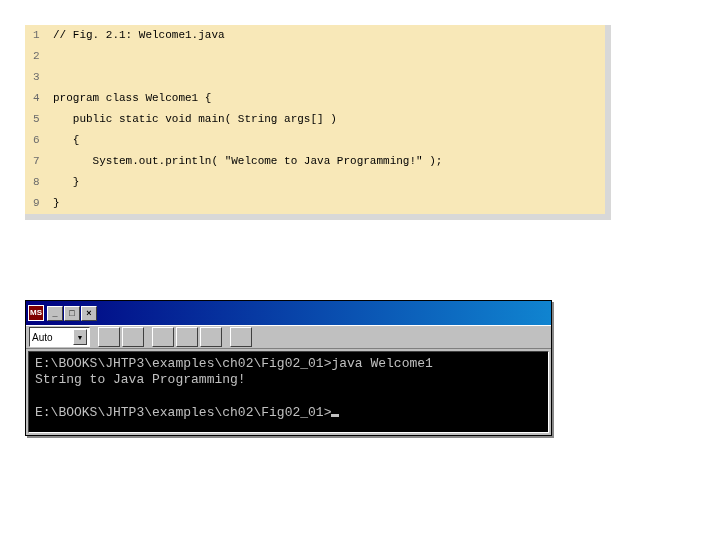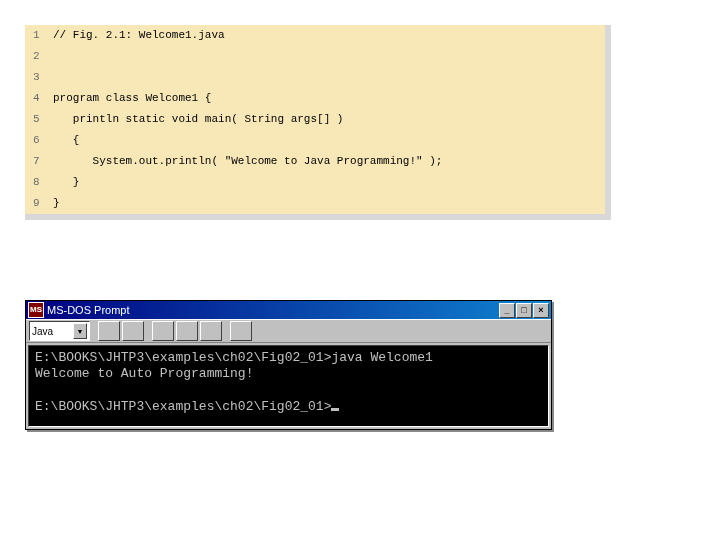--- a/index.html
+++ b/index.html
@@ -34,21 +34,21 @@
     color: #000;
   }
   .dos-window {
     margin: 80px 0 0 25px;
     width: 525px;
     background: #c0c0c0;
     border: 1px solid #000;
     box-shadow: 2px 2px 0 #888;
   }
   .title-bar {
-    height: 18px;
+    height: 24px;
     background: linear-gradient(to right, #000080, #1084d0);
     display: flex;
     align-items: center;
     color: #fff;
     font-family: Tahoma, sans-serif;
     font-size: 11px;
     padding: 0 2px;
   }
   .title-icon {
     width: 14px;
@@ -160,21 +160,21 @@
   <div class="code-row">
     <span class="ln">3</span>
     <span class="ct"></span>
   </div>
   <div class="code-row">
     <span class="ln">4</span>
     <span class="ct">program class Welcome1 {</span>
   </div>
   <div class="code-row">
     <span class="ln">5</span>
-    <span class="ct">   println static void main( String args[] )</span>
+    <span class="ct">   public static void main( String args[] )</span>
   </div>
   <div class="code-row">
     <span class="ln">6</span>
     <span class="ct">   {</span>
   </div>
   <div class="code-row">
     <span class="ln">7</span>
     <span class="ct">      System.out.println( "Welcome to Java Programming!" );</span>
   </div>
   <div class="code-row">
@@ -183,39 +183,38 @@
   </div>
   <div class="code-row">
     <span class="ln">9</span>
     <span class="ct">}</span>
   </div>
 </div>
 
 <div class="dos-window">
   <div class="title-bar">
     <div class="title-icon">MS</div>
-    <div class="title-text">MS-DOS Prompt</div>
     <div class="win-btns">
       <div class="win-btn">_</div>
       <div class="win-btn">□</div>
       <div class="win-btn">×</div>
     </div>
   </div>
   <div class="tool-bar">
     <div class="tb-dd">
-      <span>Java</span>
+      <span>Auto</span>
       <span class="arr">▼</span>
     </div>
     <div class="tb-spacer"></div>
     <div class="tb-btn"></div>
     <div class="tb-btn"></div>
     <div class="tb-spacer"></div>
     <div class="tb-btn"></div>
     <div class="tb-btn"></div>
     <div class="tb-btn"></div>
     <div class="tb-spacer"></div>
     <div class="tb-btn"></div>
   </div>
   <div class="console"><span>E:\BOOKS\JHTP3\examples\ch02\Fig02_01&gt;java Welcome1</span>
-<span>Welcome to Auto Programming!</span>
+<span>String to Java Programming!</span>
 <span></span>
 <span>E:\BOOKS\JHTP3\examples\ch02\Fig02_01&gt;</span><span class="caret"></span></div>
 </div>
 
 </body></html>

